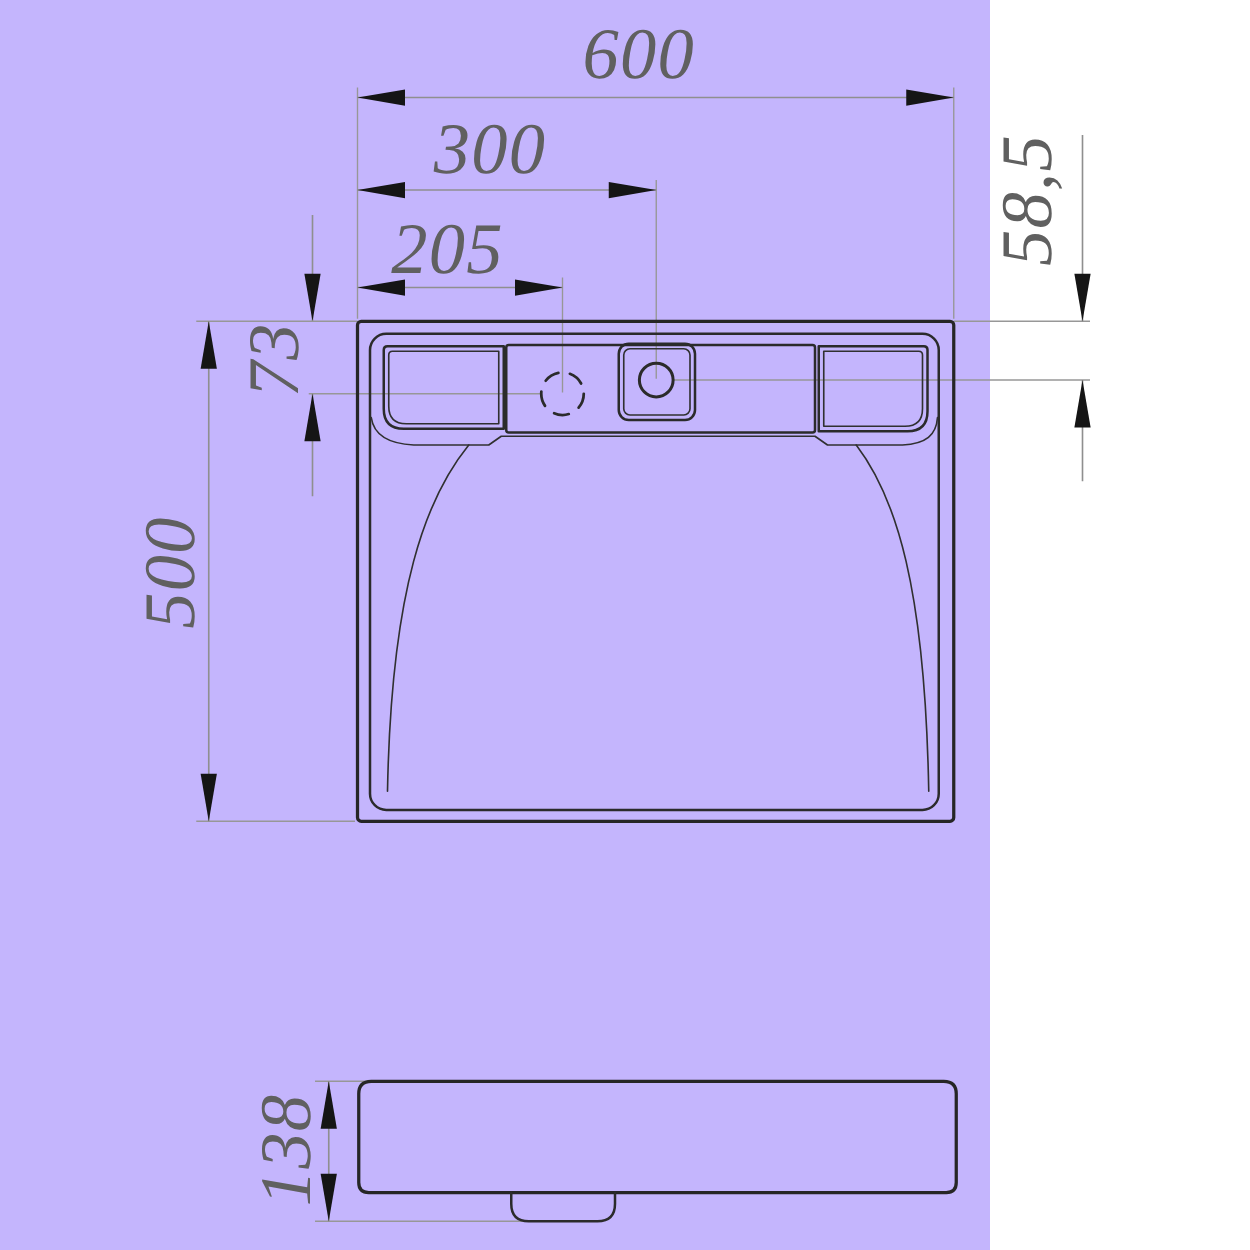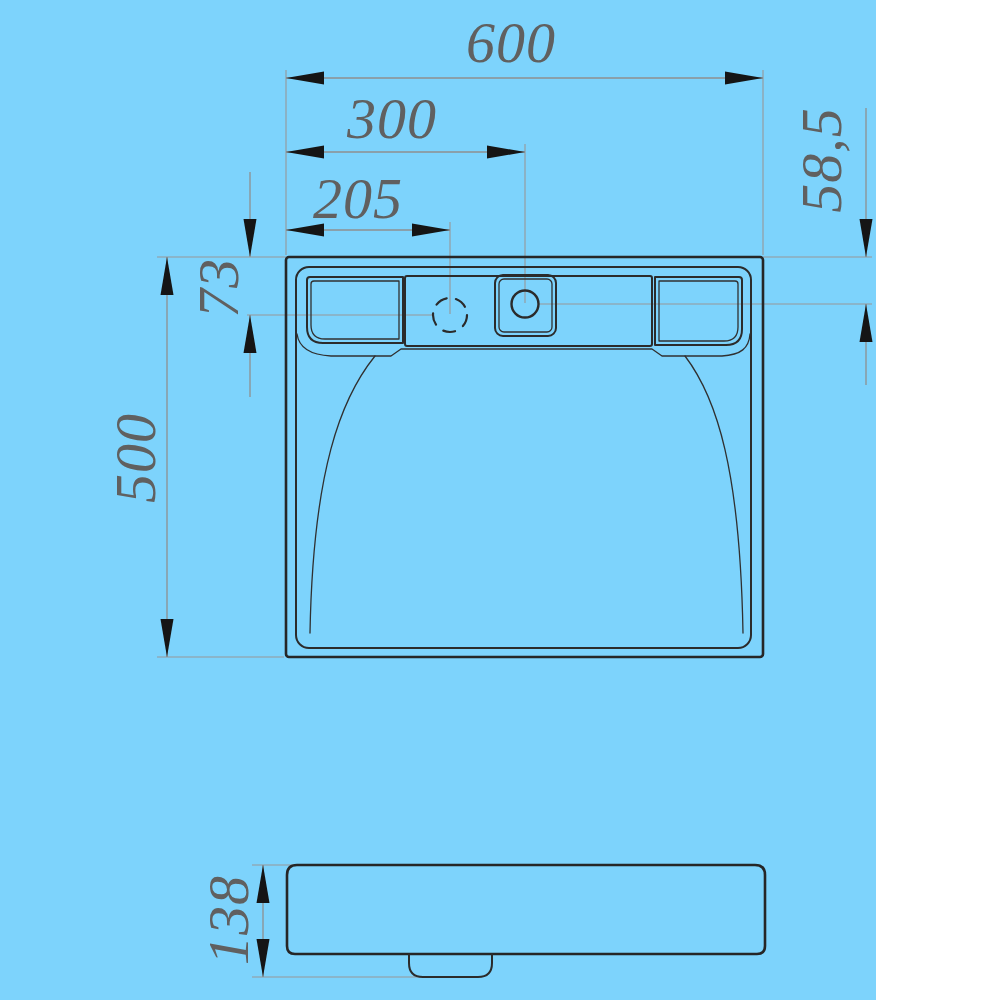--- a/index.html
+++ b/index.html
@@ -4,23 +4,23 @@
 <style>
   html, body {
     margin: 0;
     padding: 0;
     background: #ffffff;
     width: 1000px;
     height: 1000px;
     overflow: hidden;
   }
   .stage {
-    width: 876px;
+    width: 792px;
     height: 1000px;
-    background: #7dd3fc;
+    background: #c4b5fd;
     position: relative;
   }
   svg { display: block; }
 
   .outline-bold  { stroke: #262626; stroke-width: 2.6; fill: none; stroke-linejoin: round; stroke-linecap: round; }
   .outline       { stroke: #2b2b2b; stroke-width: 2;   fill: none; stroke-linejoin: round; stroke-linecap: round; }
   .outline-thin  { stroke: #303030; stroke-width: 1.3; fill: none; stroke-linejoin: round; stroke-linecap: round; }
 
   .dim-line { stroke: #8f8f8f; stroke-width: 1.3; fill: none; }
   .ext-line { stroke: #979797; stroke-width: 1.1; fill: none; }

